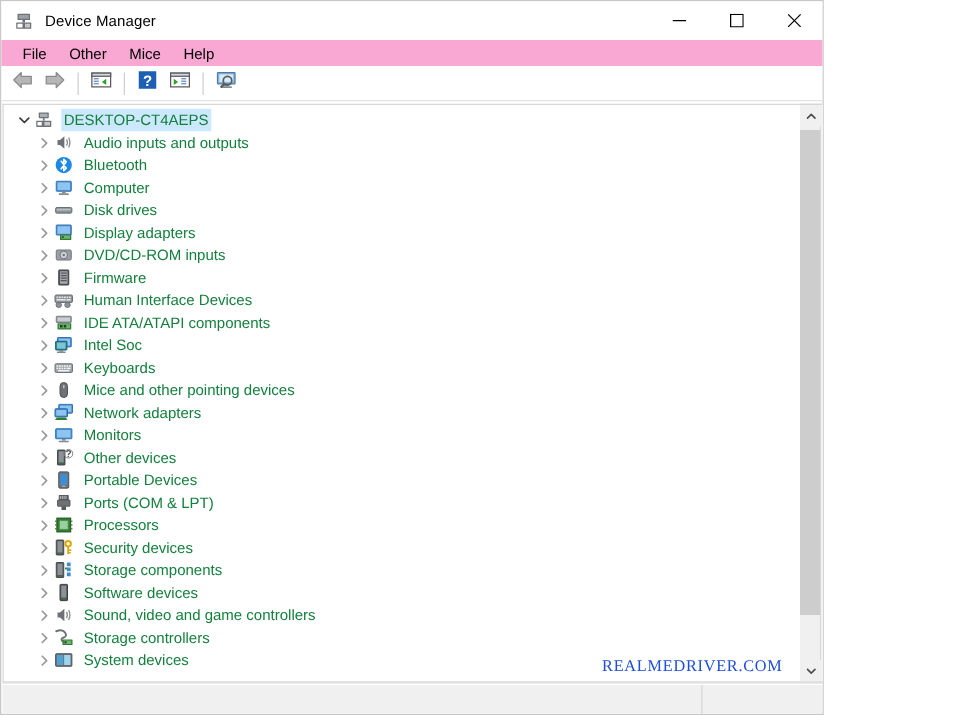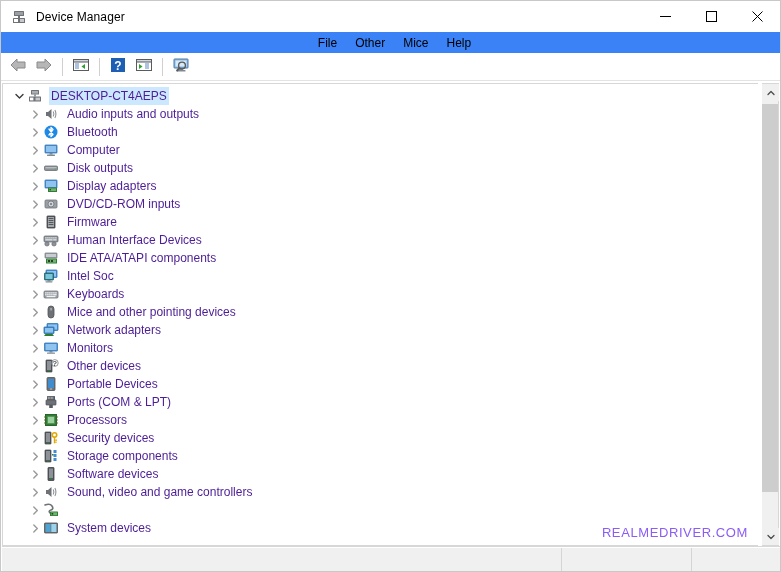--- a/index.html
+++ b/index.html
@@ -6,21 +6,21 @@
     margin: 0;
     padding: 0;
     background: #ffffff;
   }
   body {
     font-family: "Liberation Sans", sans-serif;
     -webkit-font-smoothing: antialiased;
   }
   #app {
     position: relative;
-    width: 781px;
+    width: 659px;
     height: 572px;
     background: #ffffff;
     border: 1px solid #c8c8c8;
     box-sizing: border-box;
     overflow: hidden;
   }
 
   
   .titlebar {
     position: absolute;
@@ -59,26 +59,25 @@
     border: none;
     padding: 0;
   }
 
   
   .menubar {
     position: absolute;
     left: 0; top: 31px;
     width: 100%;
     height: 21px;
-    background: #3b82f6;
+    background: #f9a8d4;
     display: flex;
     align-items: center;
     padding-left: 8px;
     box-sizing: border-box;
-    justify-content: center;
   }
   .menu-item {
     font-size: 12px;
     color: #000000;
     padding: 2px 9px;
     white-space: nowrap;
     cursor: default;
   }
 
   
@@ -124,21 +123,21 @@
   .tree-inner {
     position: relative;
     padding-top: 3px;
   }
   .tree-row {
     display: flex;
     align-items: center;
     height: 18px;
     white-space: nowrap;
     font-size: 12px;
-    color: #4c1d95;
+    color: #15803d;
     cursor: default;
   }
   .tree-row.root { padding-left: 8px; }
   .tree-row.child { padding-left: 24px; }
   .chev {
     width: 16px;
     height: 18px;
     flex: 0 0 auto;
     display: flex;
     align-items: center;
@@ -222,22 +221,22 @@
   .status-pane.p2 { flex: 0 0 130px; }
   .status-pane.p3 { flex: 1 1 auto; border-right: none; }
 
   
   .watermark {
     position: absolute;
     right: 32px;
     top: 524px;
     font-size: 13px;
     letter-spacing: 0.6px;
-    color: #8b5cf6;
-    font-family: Liberation Sans, sans-serif;
+    color: #1d4ed8;
+    font-family: Liberation Serif, serif;
     pointer-events: none;
     user-select: none;
     text-align: right;
   }
 </style>
 </head>
 <body>
 
 <div id="app">
 
@@ -420,21 +419,21 @@
             <span class="chev">
               <svg width="9" height="9" viewBox="0 0 9 9">
                 <path d="M2.8 1 L6.3 4.5 L2.8 8" fill="none" stroke="#9a9a9a" stroke-width="1.4" stroke-linecap="round" stroke-linejoin="round"></path>
               </svg>
             </span>
             <span class="node-icon"><svg width="16" height="16" viewBox="0 0 16 16">
                 <rect x="1.5" y="6" width="13" height="4.5" rx="1" fill="#8d9298" stroke="#6a6f74" stroke-width="0.8"></rect>
                 <rect x="2.5" y="7" width="11" height="1.4" fill="#b9bec3"></rect>
                 <circle cx="12.3" cy="9.3" r="0.7" fill="#4caf50"></circle>
               </svg></span>
-            <span class="node-label">Disk outputs</span>
+            <span class="node-label">Disk drives</span>
           </div>
           <div class="tree-row child">
             <span class="chev">
               <svg width="9" height="9" viewBox="0 0 9 9">
                 <path d="M2.8 1 L6.3 4.5 L2.8 8" fill="none" stroke="#9a9a9a" stroke-width="1.4" stroke-linecap="round" stroke-linejoin="round"></path>
               </svg>
             </span>
             <span class="node-icon"><svg width="16" height="16" viewBox="0 0 16 16">
                 <rect x="2" y="2" width="12" height="8" rx="0.5" fill="#4a90d9" stroke="#3573ad" stroke-width="0.8"></rect>
                 <rect x="3" y="3" width="10" height="6" fill="#8fc4f0"></rect>
@@ -718,20 +717,21 @@
               <svg width="9" height="9" viewBox="0 0 9 9">
                 <path d="M2.8 1 L6.3 4.5 L2.8 8" fill="none" stroke="#9a9a9a" stroke-width="1.4" stroke-linecap="round" stroke-linejoin="round"></path>
               </svg>
             </span>
             <span class="node-icon"><svg width="16" height="16" viewBox="0 0 16 16">
                 <path d="M2 3 Q7 1 9 4 Q11 7 8 8 Q5 9 7 11 Q9 13 13 11" fill="none" stroke="#6e7277" stroke-width="1.6" stroke-linecap="round"></path>
                 <rect x="7" y="9.5" width="8" height="4.5" rx="0.5" fill="#2f7d32"></rect>
                 <rect x="8" y="10.4" width="6" height="2.8" fill="#71b374"></rect>
                 <rect x="8.6" y="11" width="1.6" height="1.6" fill="#23401f"></rect>
               </svg></span>
+            <span class="node-label">Storage controllers</span>
           </div>
           <div class="tree-row child">
             <span class="chev">
               <svg width="9" height="9" viewBox="0 0 9 9">
                 <path d="M2.8 1 L6.3 4.5 L2.8 8" fill="none" stroke="#9a9a9a" stroke-width="1.4" stroke-linecap="round" stroke-linejoin="round"></path>
               </svg>
             </span>
             <span class="node-icon"><svg width="16" height="16" viewBox="0 0 16 16">
                 <rect x="1.5" y="3" width="13" height="10" rx="0.5" fill="#6e7277" stroke="#4e5256" stroke-width="0.8"></rect>
                 <rect x="2.6" y="4" width="5" height="8" fill="#4fa3d1"></rect>

